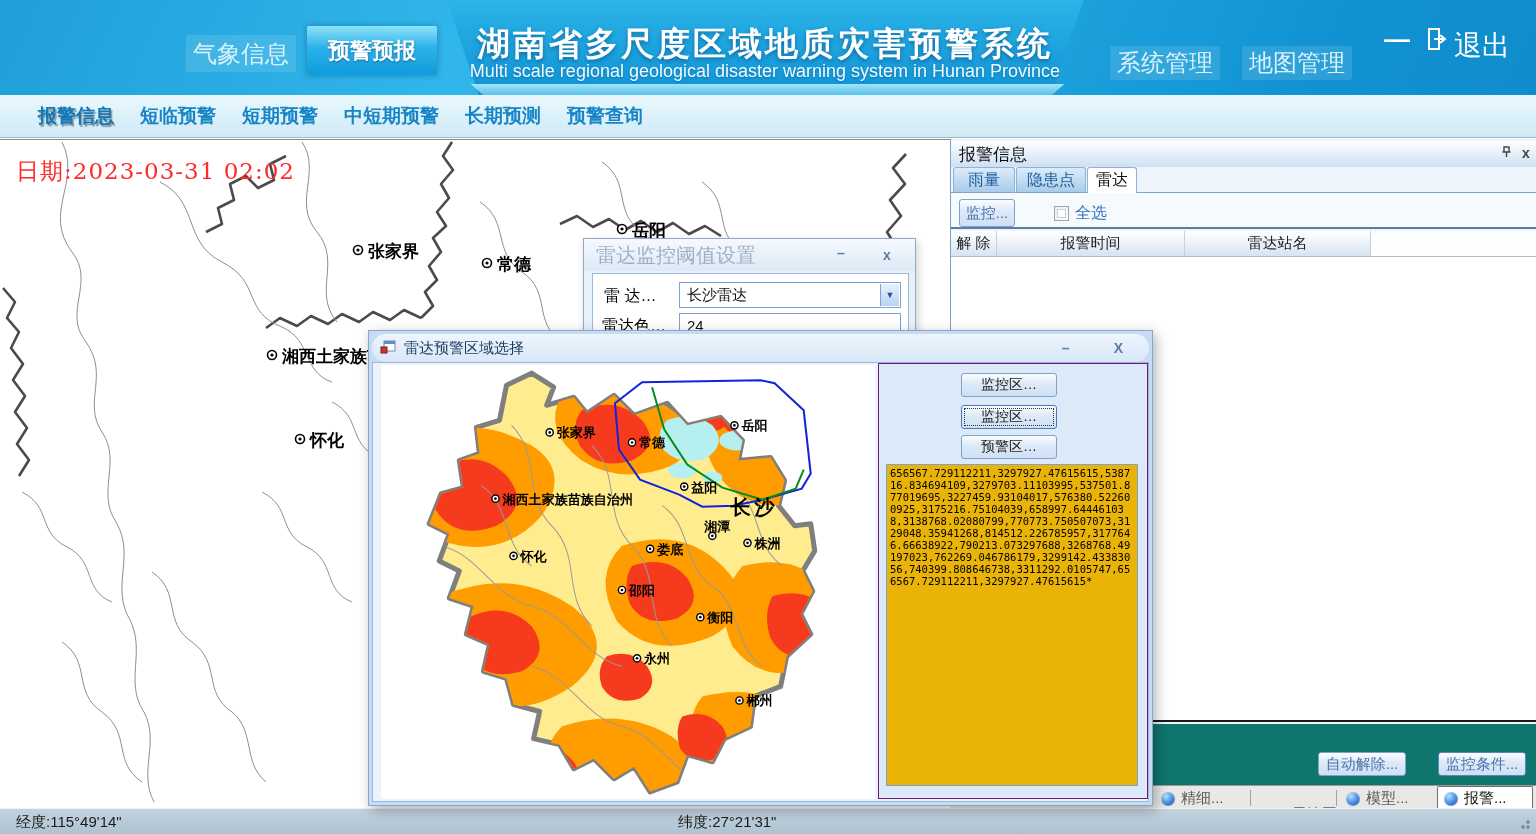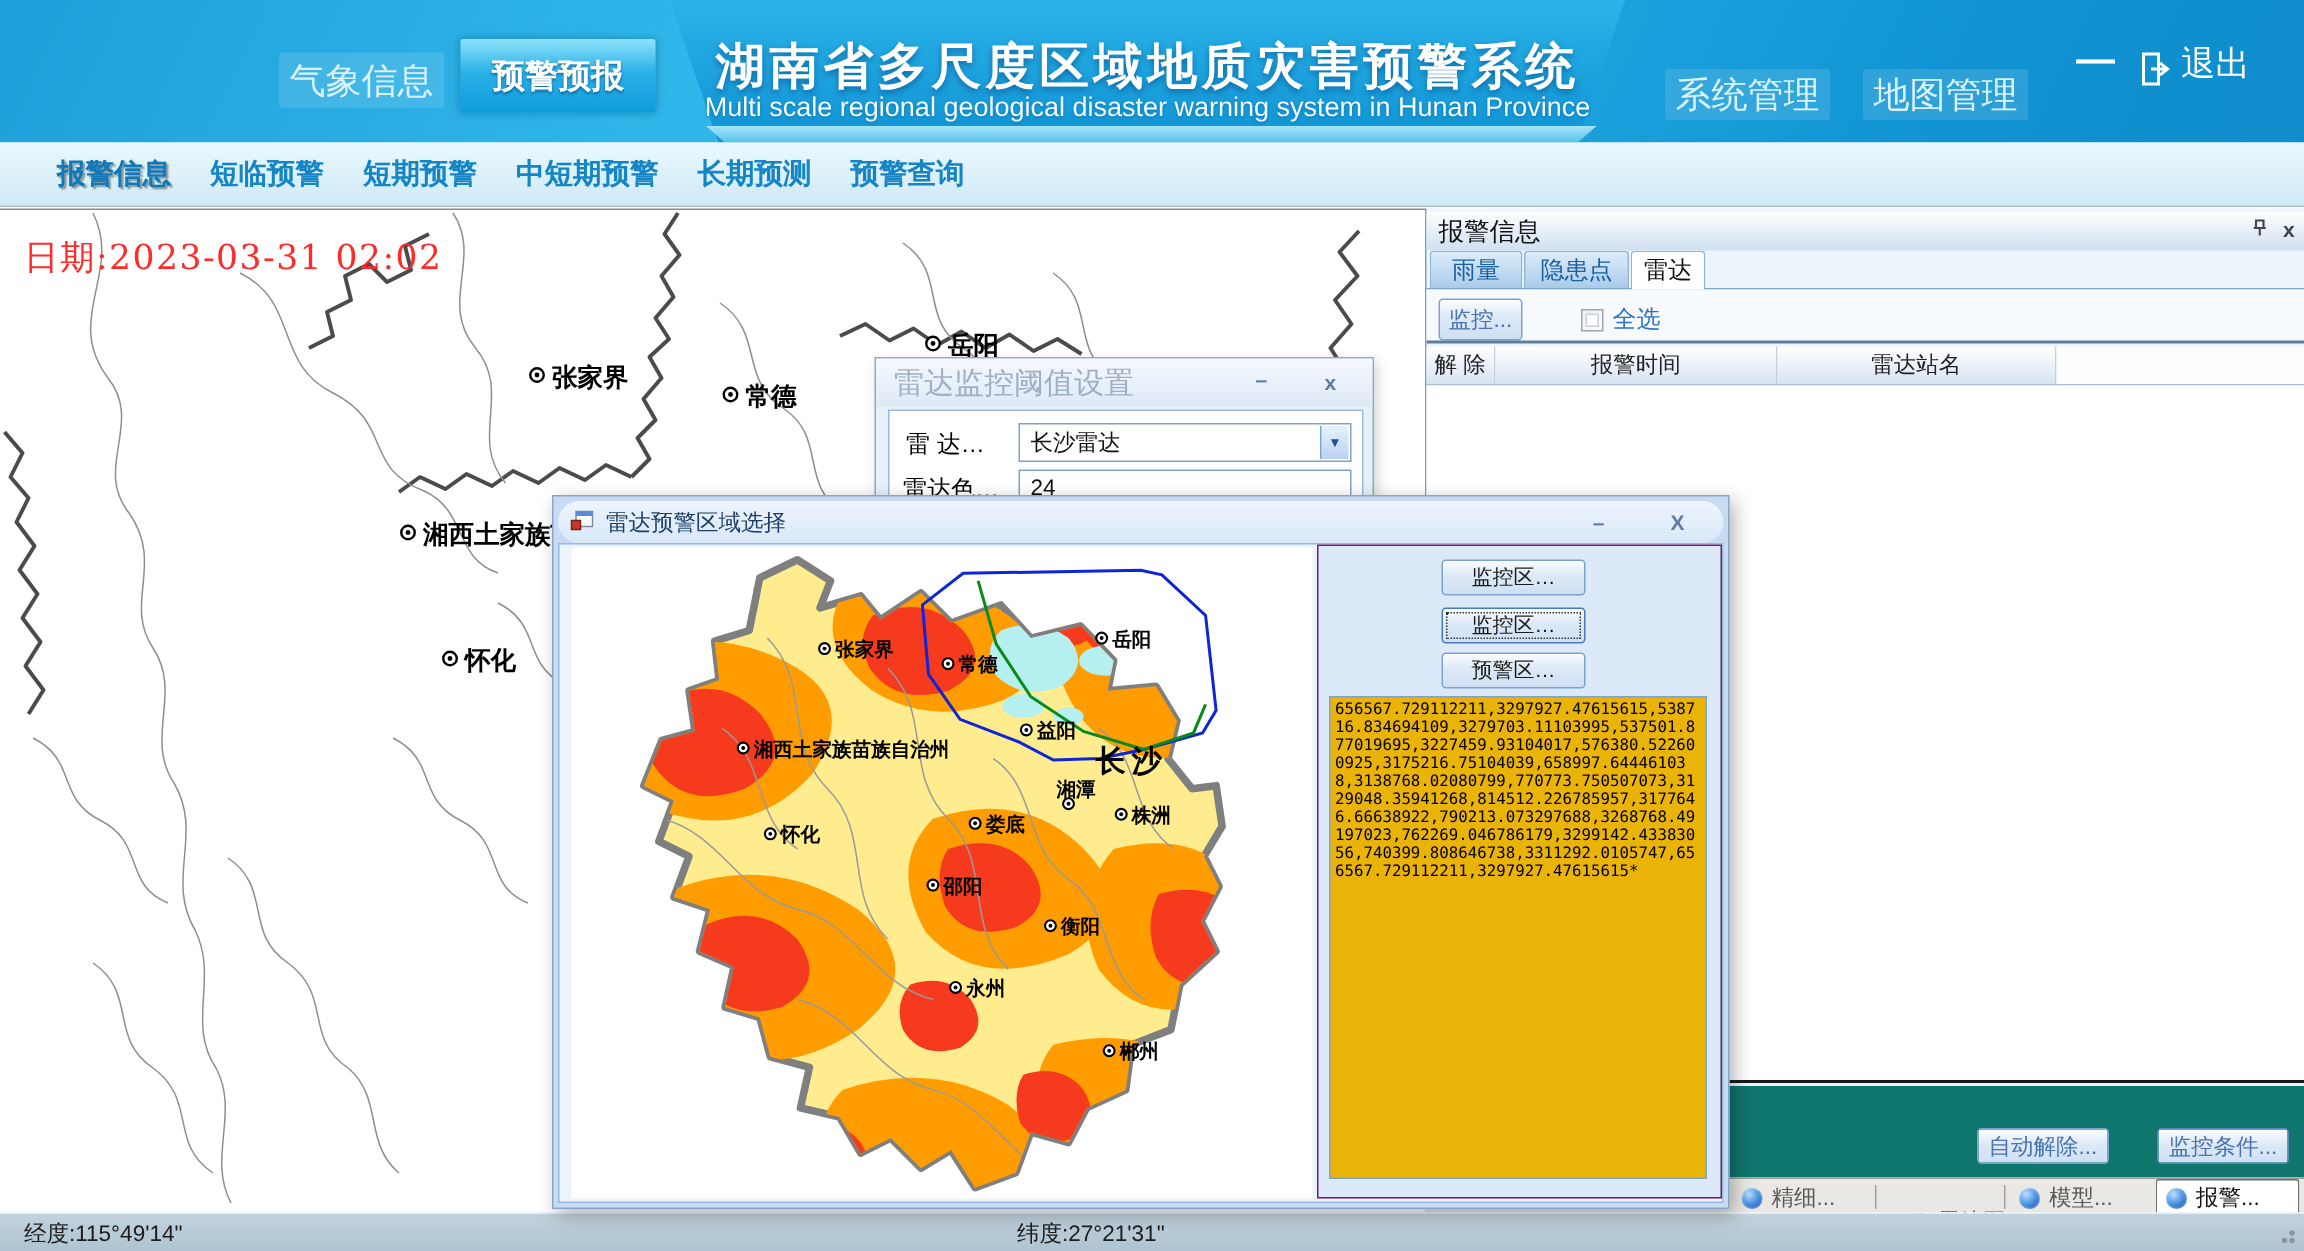--- a/index.html
+++ b/index.html
@@ -17,22 +17,22 @@
        background:linear-gradient(180deg,#2cb3e8,#0f93d4);
        -webkit-clip-path:polygon(1% 0,99% 0,94% 100%,6% 100%);clip-path:polygon(1% 0,99% 0,94% 100%,6% 100%);}
   .title-swoosh{position:absolute;left:455px;top:84px;width:625px;height:11px;
        background:linear-gradient(180deg,#a5e4f8,#56c2ec);
        clip-path:polygon(2.5% 0,97.5% 0,95.5% 100%,4.5% 100%);}
   .main-title{position:absolute;left:440px;top:22px;width:650px;text-align:center;color:#fff;
        font-size:33px;font-weight:bold;letter-spacing:3px;text-shadow:0 2px 4px rgba(0,60,120,.55);}
   .sub-title{position:absolute;left:440px;top:61px;width:650px;text-align:center;color:#f2fbff;
        font-size:18px;text-shadow:0 1px 2px rgba(0,60,120,.4);}
   .hdr-min{position:absolute;left:1384px;top:24px;color:#fff;font-size:26px;font-weight:bold;cursor:pointer;}
-  .hdr-exit{position:absolute;left:1426px;top:27px;display:flex;align-items:flex-end;gap:6px;color:#fff;
-       font-size:23px;cursor:pointer;}
+  .hdr-exit{position:absolute;left:1426px;top:27px;display:flex;align-items:flex-start;gap:6px;color:#fff;
+       font-size:28px;cursor:pointer;}
 
   
   .nav2{position:absolute;left:0;top:95px;width:1536px;height:43px;
        background:linear-gradient(180deg,#eaf8fd,#cfeaf7);border-bottom:1px solid #a7b8c4;
        display:flex;align-items:center;gap:26px;padding-left:38px;box-sizing:border-box;}
   .nav2-item{color:#1585c5;font-size:19px;font-weight:bold;cursor:pointer;white-space:nowrap;}
   .nav2-item.active{color:#1079ba;text-shadow:1.5px 1.5px 1px rgba(40,40,40,.45);}
 
   
   .map-area{position:absolute;left:0;top:139px;width:950px;height:669px;background:#fff;

